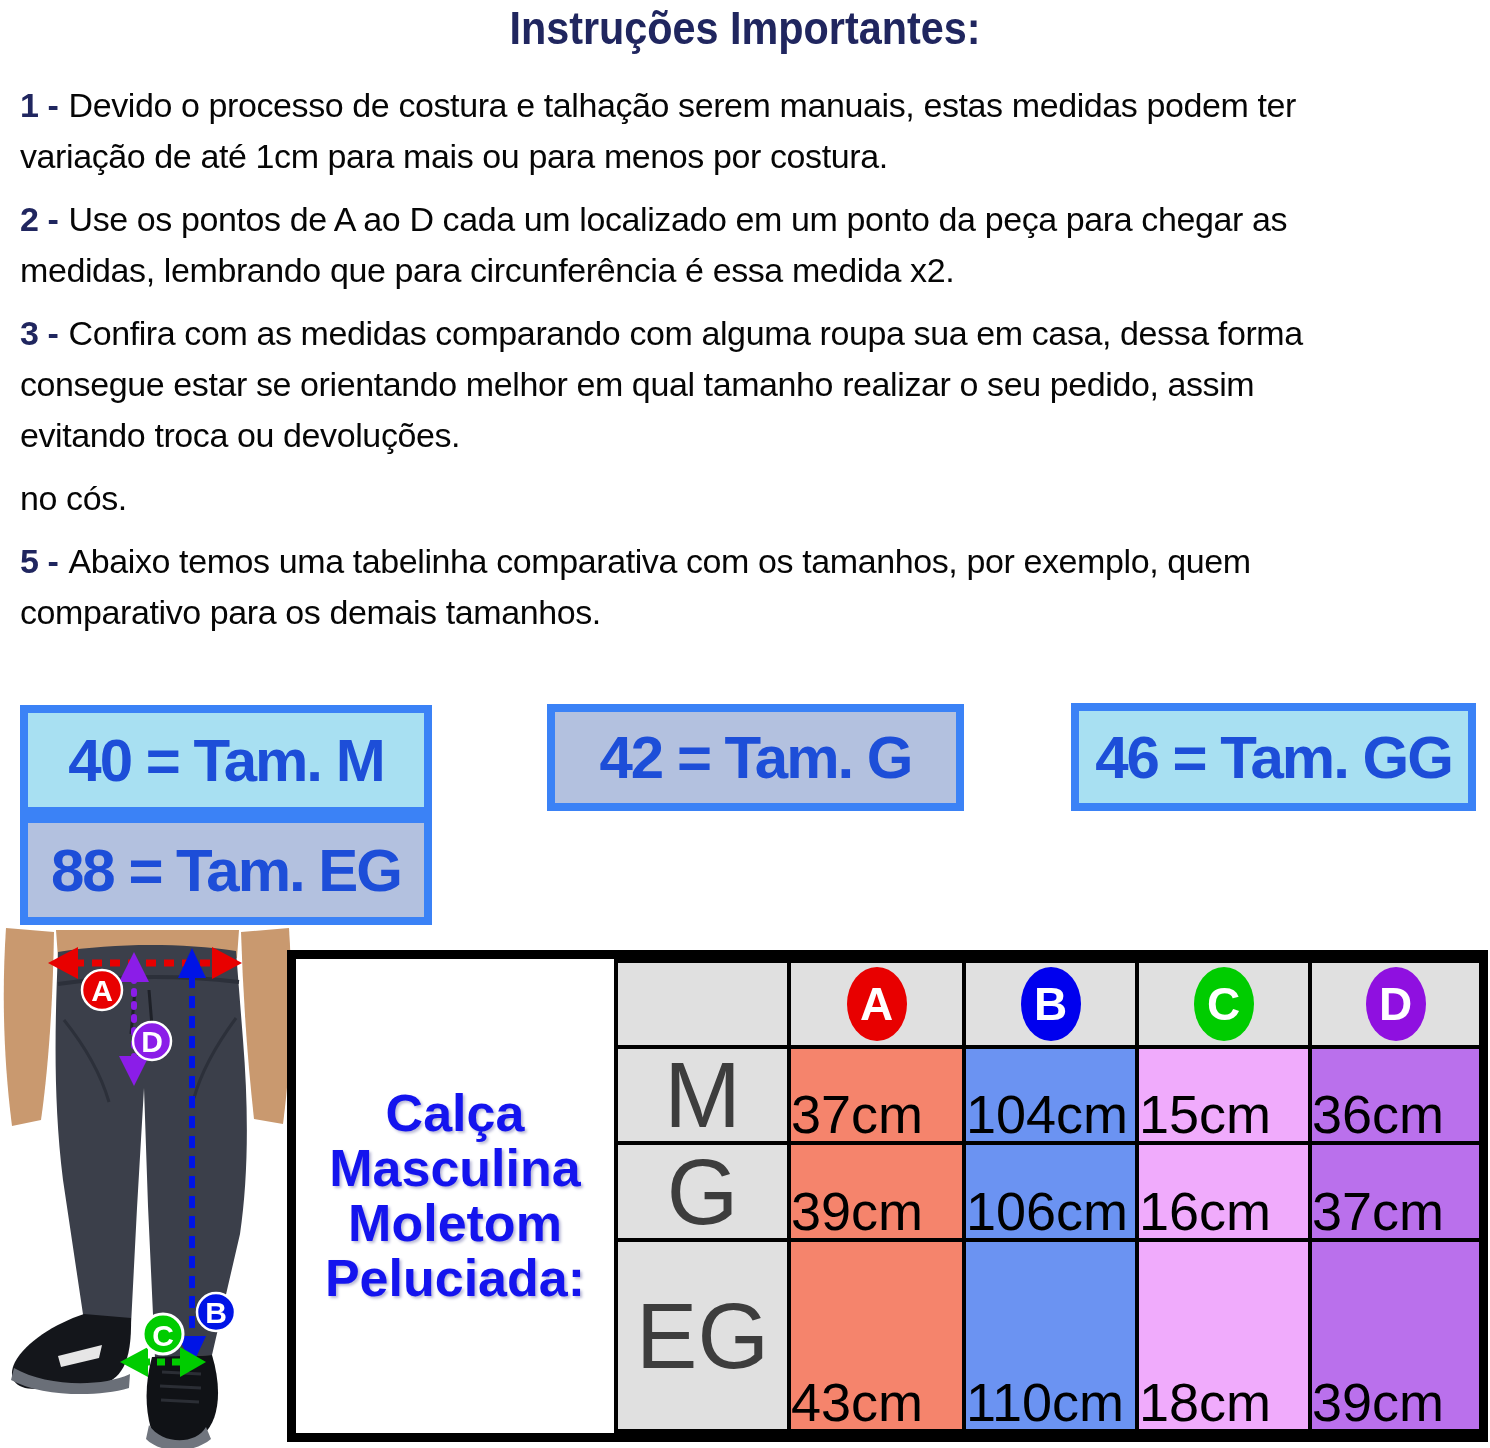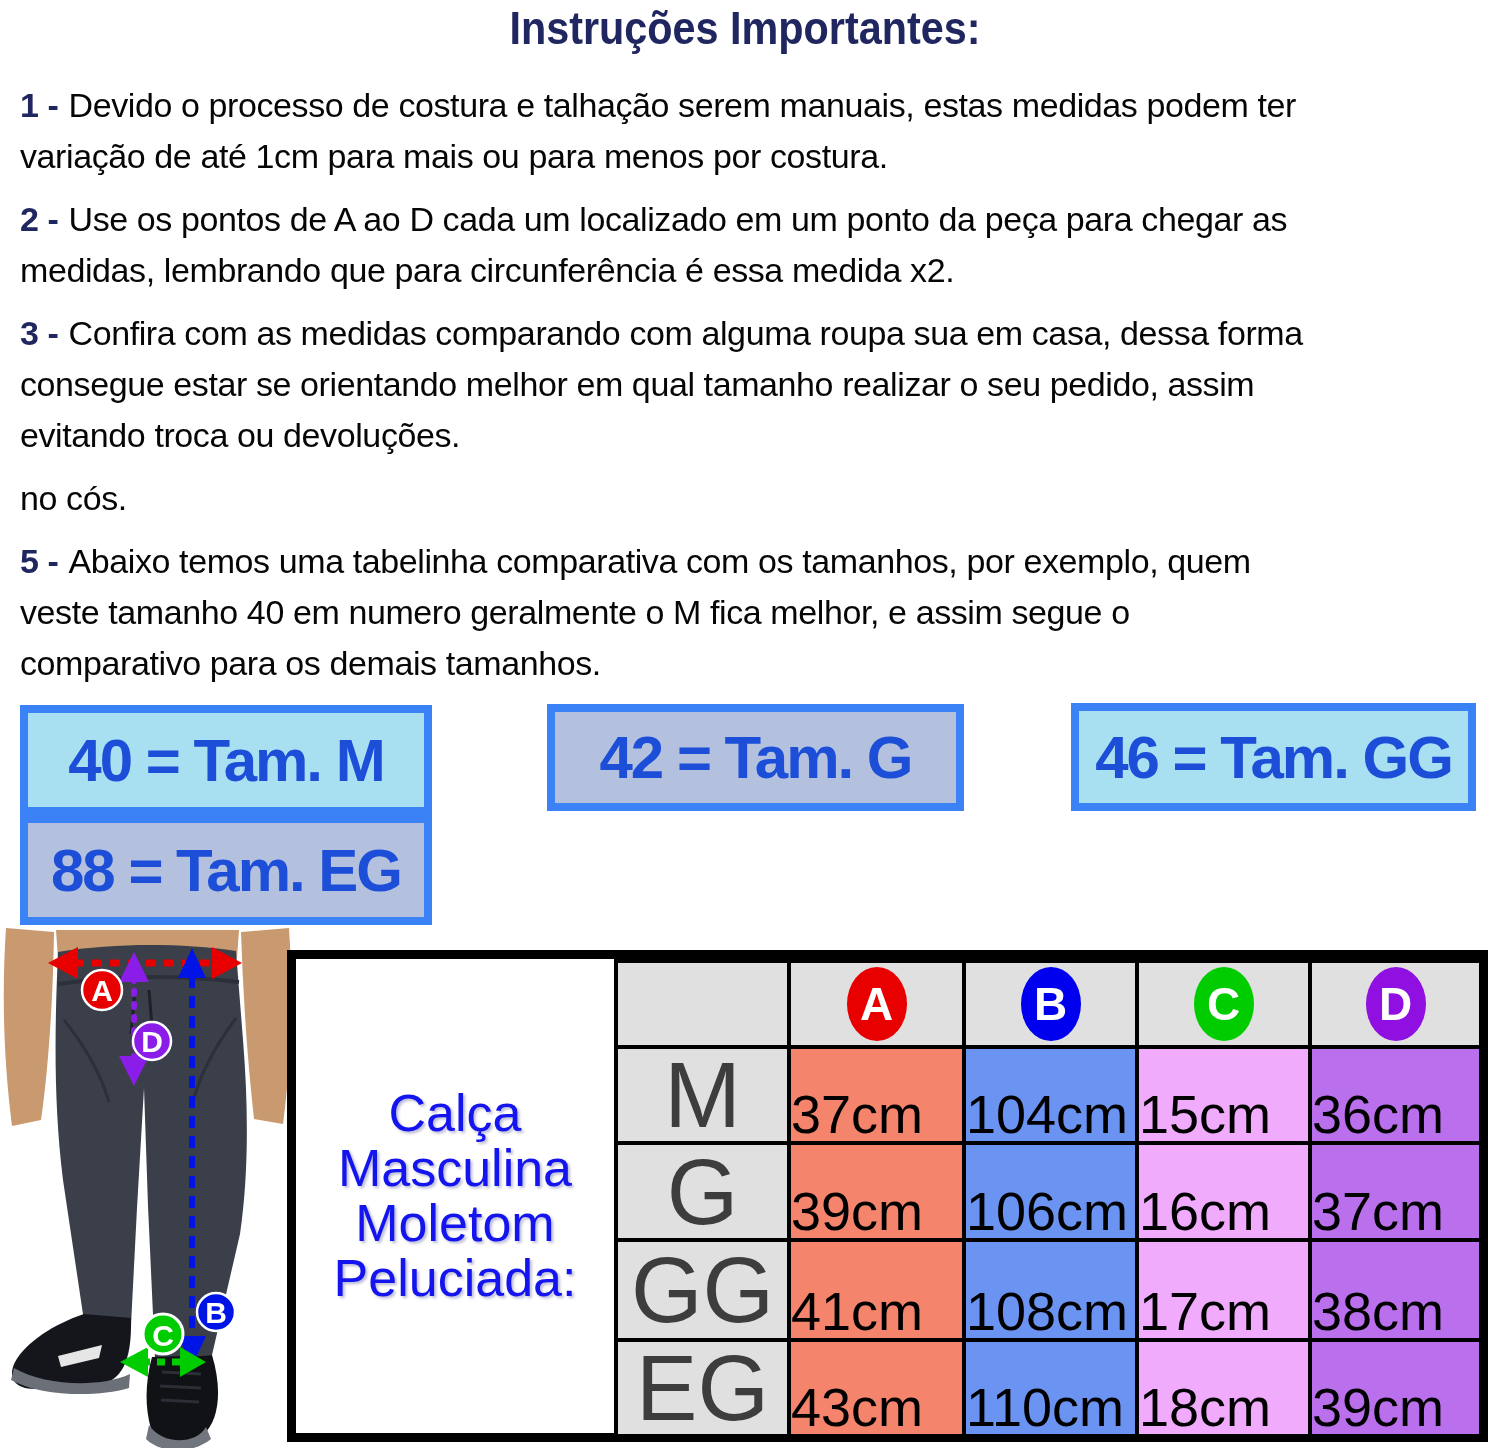--- a/index.html
+++ b/index.html
@@ -26,21 +26,21 @@
   #box40{left:20px;top:705px;width:412px;height:110px}
   #box48{left:20px;top:815px;width:412px;height:110px}
   #box42{left:547px;top:704px;width:417px;height:107px}
   #box46{left:1071px;top:703px;width:405px;height:108px}
 
   
   .bottom-box{position:absolute;left:287px;top:950px;width:1201px;height:492px;
               border:9px solid #000;box-sizing:border-box;display:flex;background:#fff}
   .product-title{width:318px;min-width:318px;display:flex;flex-direction:column;
                  align-items:center;justify-content:center;line-height:1.06;
-                 font-weight:normal;font-size:52px;color:#1414ee;
+                 font-weight:bold;font-size:52px;color:#1414ee;
                  text-shadow:2px 2px 3px #b9b9d6}
   .tbl-wrap{flex:1}
   table.size{border-collapse:collapse;width:100%;height:100%;table-layout:fixed}
   table.size td{border:4px solid #000;padding:0}
   td.hdr,td.szl{background:#e0e0e0;text-align:center;vertical-align:middle}
   td.szl{font-size:92px;color:#3d3d3d;line-height:1}
   .circ{display:inline-block;width:60px;height:74px;border-radius:50%;color:#fff;
         font-weight:bold;font-size:46px;line-height:74px;text-align:center}
   .circ.a{background:#e80000}.circ.b{background:#0000ee}
   .circ.c{background:#00cc00}.circ.d{background:#8f10e0}
@@ -72,21 +72,20 @@
     <p class="instr">
       <span class="line"><b class="inum">3 -</b><span>Confira com as medidas comparando com alguma roupa sua em casa, dessa forma</span></span>
       <span class="line">consegue estar se orientando melhor em qual tamanho realizar o seu pedido, assim</span>
       <span class="line">evitando troca ou devoluções.</span>
     </p>
     <p class="instr">
       <span class="line">no cós.</span>
     </p>
     <p class="instr">
       <span class="line"><b class="inum">5 -</b><span>Abaixo temos uma tabelinha comparativa com os tamanhos, por exemplo, quem</span></span>
-      <span class="line">veste tamanho 40 em numero geralmente o M fica melhor, e assim segue o</span>
       <span class="line">comparativo para os demais tamanhos.</span>
     </p>
   </div>
 
   <div id="box40" class="size-box cyan">40 = Tam. M</div>
   <div id="box42" class="size-box steel">42 = Tam. G</div>
   <div id="box46" class="size-box cyan">46 = Tam. GG</div>
   <div id="box48" class="size-box steel">88 = Tam. EG</div>
 
   <svg class="pants" viewBox="0 0 295 520">
@@ -162,27 +161,20 @@
             <td class="val vc">15cm</td>
             <td class="val vd">36cm</td>
           </tr>
           <tr class="r2">
             <td class="szl">G</td>
             <td class="val va">39cm</td>
             <td class="val vb">106cm</td>
             <td class="val vc">16cm</td>
             <td class="val vd">37cm</td>
           </tr>
-          <tr class="r3">
-            <td class="szl">GG</td>
-            <td class="val va">41cm</td>
-            <td class="val vb">108cm</td>
-            <td class="val vc">17cm</td>
-            <td class="val vd">38cm</td>
-          </tr>
           <tr class="r4">
             <td class="szl">EG</td>
             <td class="val va">43cm</td>
             <td class="val vb">110cm</td>
             <td class="val vc">18cm</td>
             <td class="val vd">39cm</td>
           </tr>
         </tbody>
       </table>
     </div>

